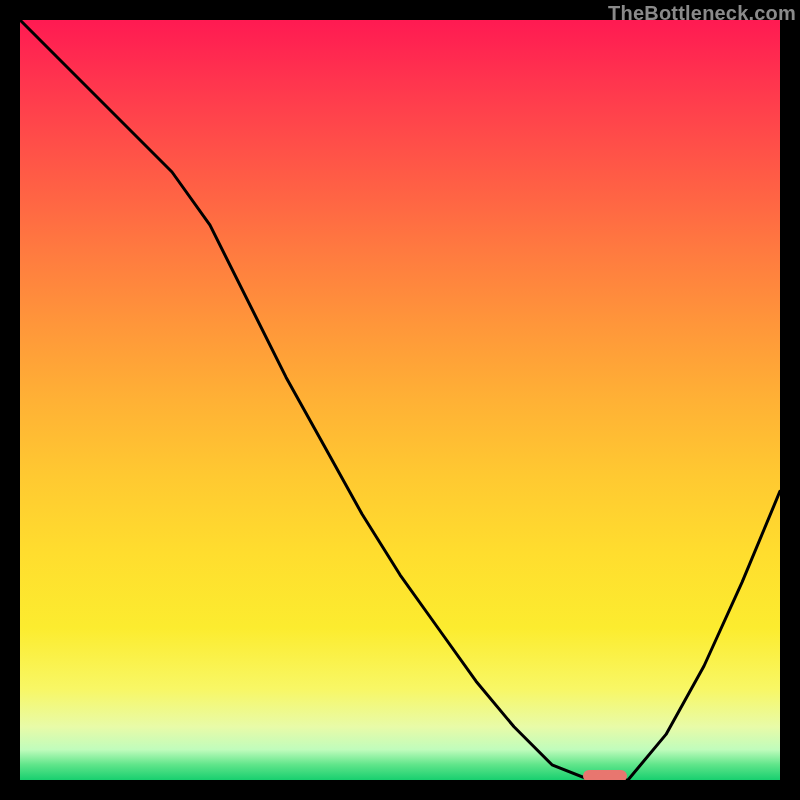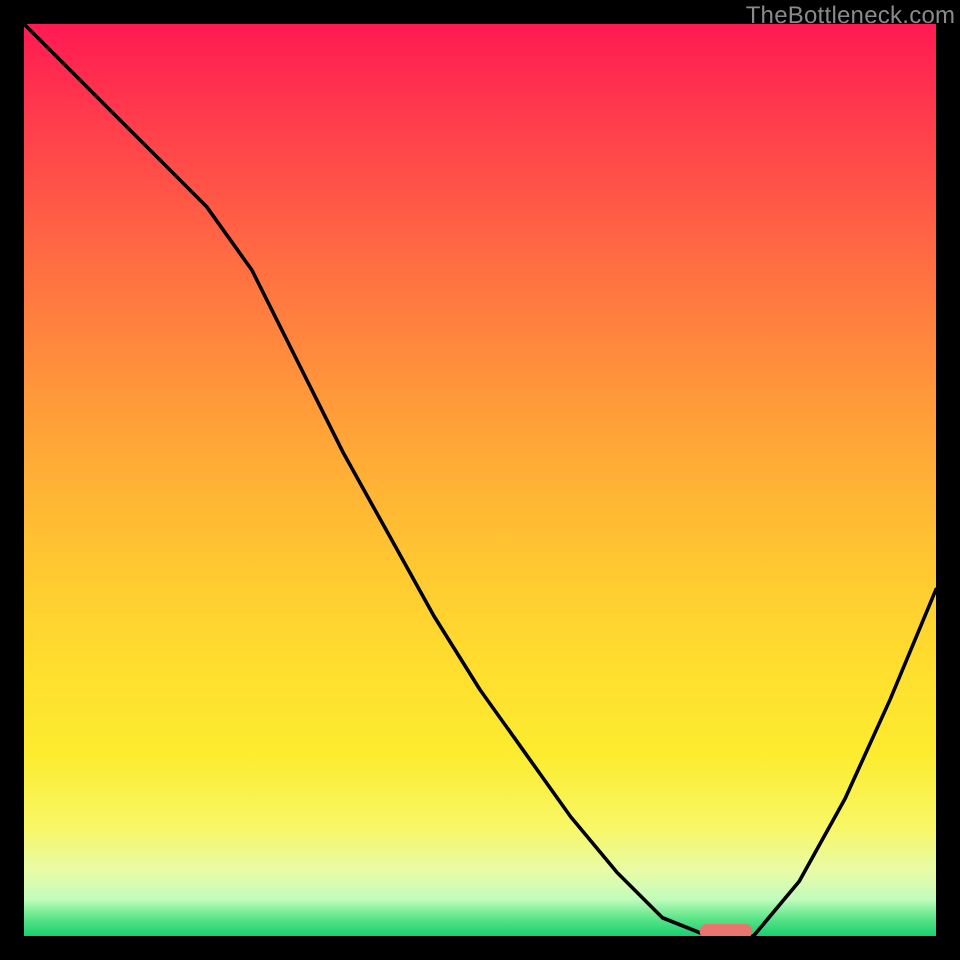--- a/index.html
+++ b/index.html
@@ -64,21 +64,21 @@
     background: #e8766f;
     transform: translate(-50%, -50%);
   }
   .watermark {
     position: absolute;
     top: 2px;
     right: 4px;
     color: #8a8a8a;
     font-size: 20px;
     letter-spacing: 0.2px;
-    font-weight: 400;
+    font-weight: 700;
     user-select: none;
   }
 </style>
 </head>
 <body>
 
 <div class="chart-container">
   <div class="watermark">TheBottleneck.com</div>
 
   <div class="plot-area">

